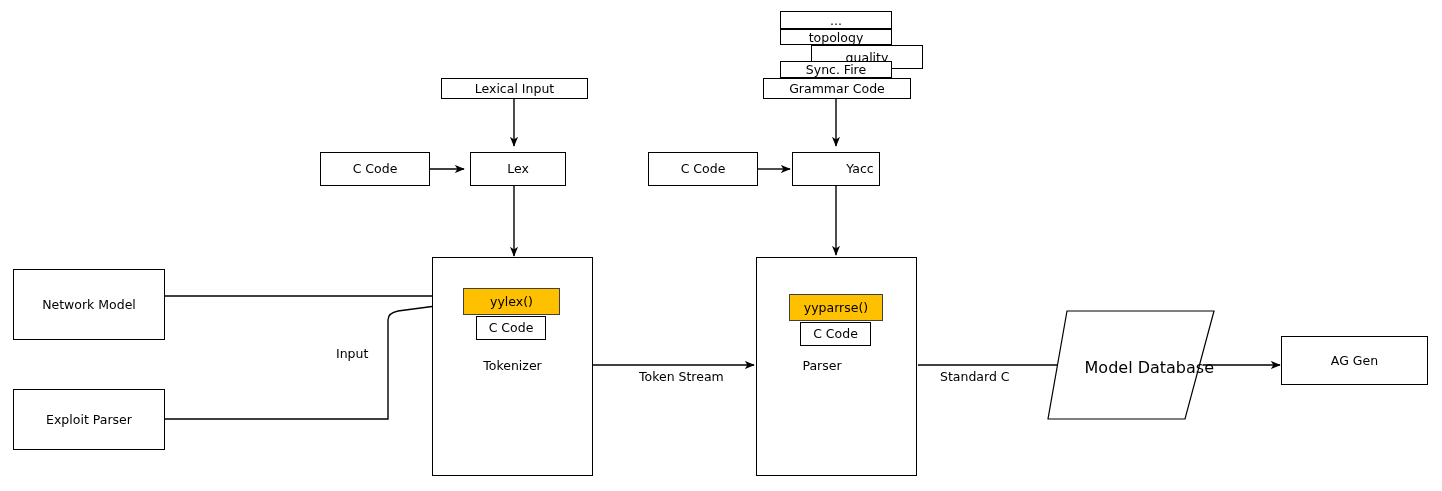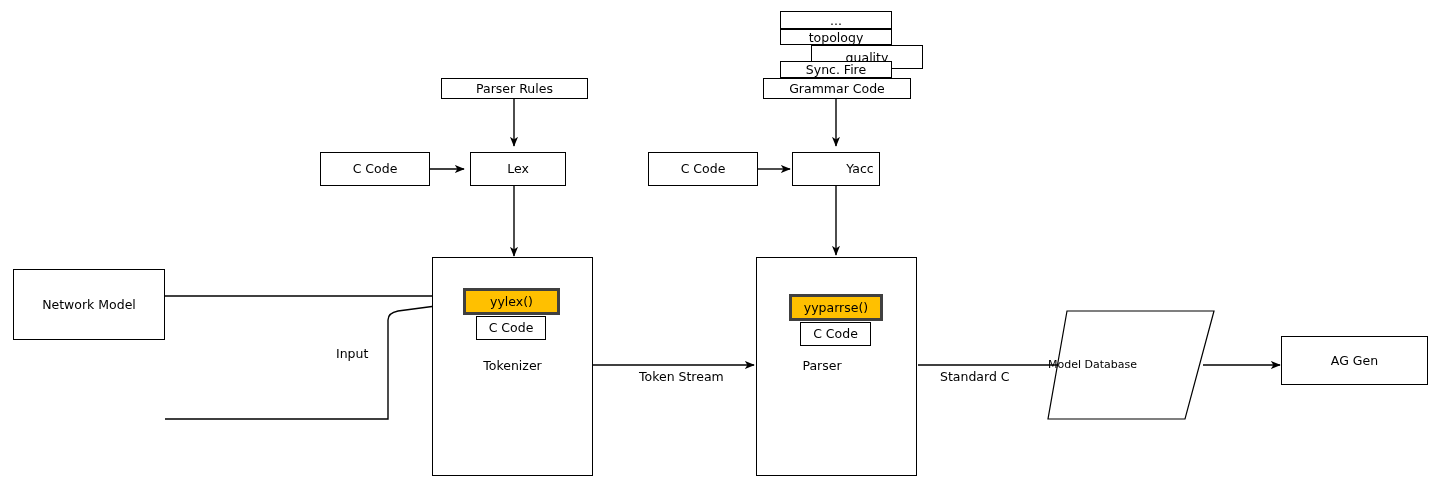--- a/index.html
+++ b/index.html
@@ -35,21 +35,21 @@
     align-items: center;
     justify-content: center;
     font-size: 12.5px;
     line-height: 1.1;
     color: #000000;
     text-align: center;
     white-space: nowrap;
   }
   .node.hl {
     background: #FFC000;
-    border: 3px solid #404040;
+    border: 1px solid #404040;
   }
   .container {
     position: absolute;
     box-sizing: border-box;
     border: 1.6px solid #000000;
     background: #ffffff;
   }
   .container-label {
     position: absolute;
     font-size: 12.5px;
@@ -60,23 +60,23 @@
   .edge-label {
     position: absolute;
     font-size: 12.5px;
     color: #000000;
     white-space: nowrap;
     background: #ffffff;
     padding: 0 2px;
   }
   .para-label {
     position: absolute;
-    font-size: 11px;
-    white-space: nowrap;
-    text-align: left;
+    font-size: 16px;
+    white-space: nowrap;
+    text-align: right;
     color: #000000;
   }
   .stack-box {
     position: absolute;
     box-sizing: border-box;
     border: 1px solid #000000;
     background: #ffffff;
     display: flex;
     align-items: center;
     justify-content: center;
@@ -157,21 +157,21 @@
   </div>
   <div class="stack-box" style="left:780px; top:61px; width:112px; height:17px;">
     <span>Sync. Fire</span>
   </div>
 
   <div class="node" style="left:763px; top:78px; width:148px; height:21px;">
     <span>Grammar Code</span>
   </div>
 
   <div class="node" style="left:441px; top:78px; width:147px; height:21px;">
-    <span>Parser Rules</span>
+    <span>Lexical Input</span>
   </div>
 
   <div class="node" style="left:320px; top:152px; width:110px; height:34px;">
     <span>C Code</span>
   </div>
 
   <div class="node" style="left:470px; top:152px; width:96px; height:34px;">
     <span>Lex</span>
   </div>
 
@@ -180,20 +180,23 @@
   </div>
 
   <div class="node" style="left:792px; top:152px; width:88px; height:34px;padding-left:48px;">
     <span>Yacc</span>
   </div>
 
   <div class="node" style="left:13px; top:269px; width:152px; height:71px;">
     <span>Network Model</span>
   </div>
 
+  <div class="node" style="left:13px; top:389px; width:152px; height:61px;">
+    <span>Exploit Parser</span>
+  </div>
 
   <div class="container" style="left:432px; top:257px; width:161px; height:219px;"></div>
 
   <div class="node hl" style="left:463px; top:288px; width:97px; height:27px; font-size:12.5px;">
     <span>yylex()</span>
   </div>
 
   <div class="node" style="left:476px; top:316px; width:70px; height:24px;">
     <span>C Code</span>
   </div>

